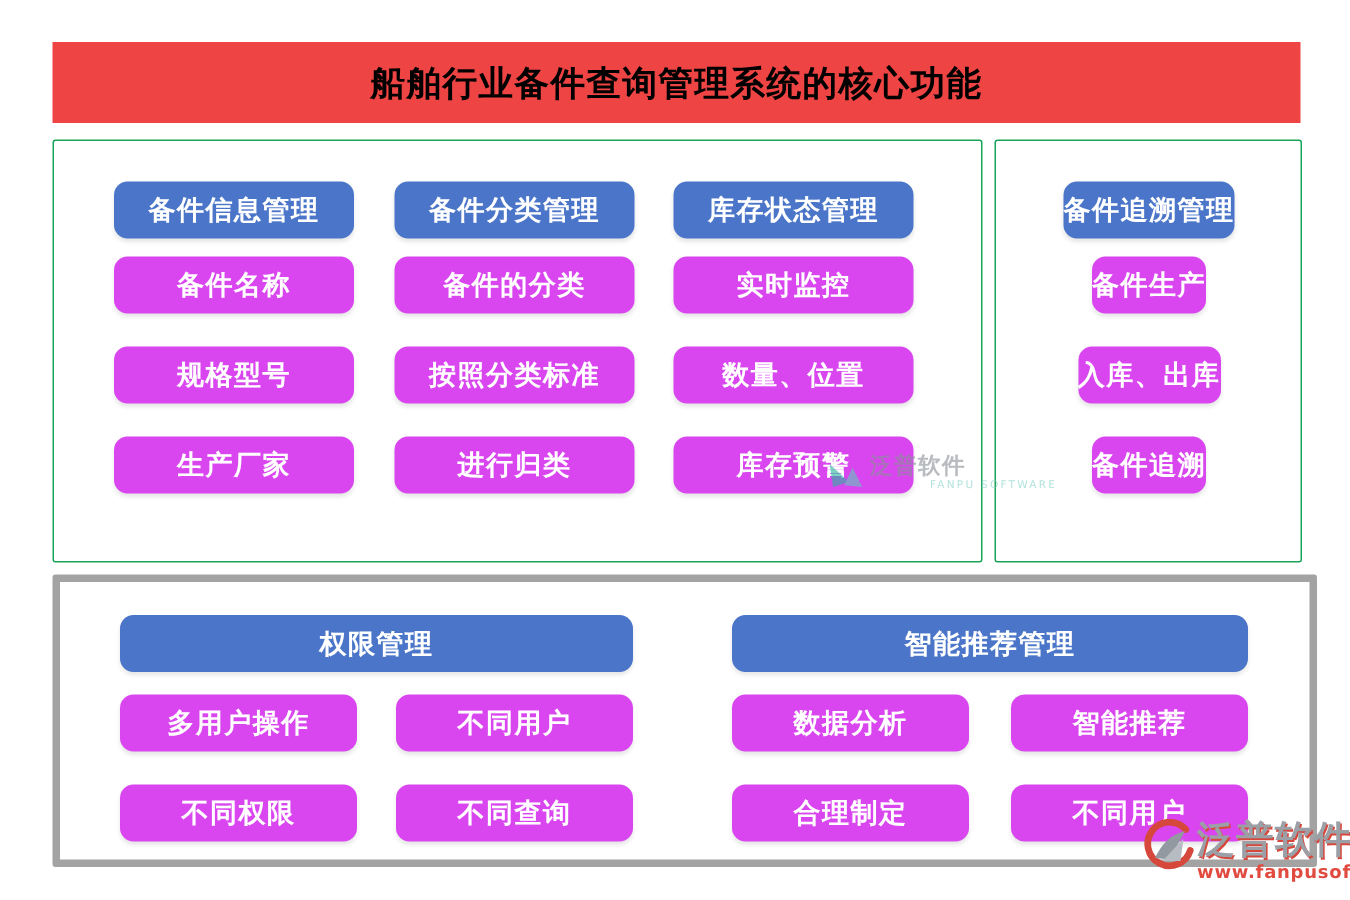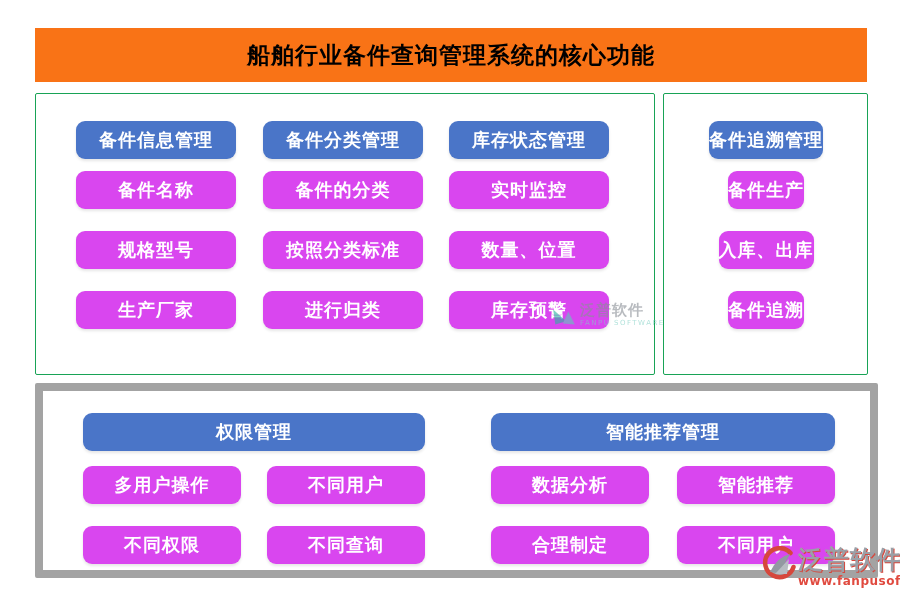--- a/index.html
+++ b/index.html
@@ -3,28 +3,28 @@
 <meta charset="utf-8">
 <style>
   html,body { margin:0; padding:0; }
   body {
     width:900px; height:600px; position:relative; background:#ffffff;
     font-family:"DejaVu Sans","Liberation Sans",sans-serif;
     overflow:hidden;
   }
   .titlebar {
     position:absolute; left:35px; top:28px; width:832px; height:54px;
-    background:#f97316; display:flex; align-items:center; justify-content:center;
+    background:#ef4444; display:flex; align-items:center; justify-content:center;
   }
   .titlebar h1 {
     margin:0; font-size:23px; font-weight:bold; color:#000; letter-spacing:1px;
   }
   .panel { position:absolute; background:#fff; box-sizing:border-box; }
   .panel.green { border:1px solid #18a356; border-radius:2px; }
-  .panel.cyan  { border:8px solid #a3a3a3; border-radius:2px;padding-left:40px; }
+  .panel.cyan  { border:5px solid #a3a3a3; border-radius:2px;padding-left:40px; }
   #panel-left   { left:35px;  top:93px;  width:620px; height:282px; }
   #panel-right  { left:663px; top:93px;  width:205px; height:282px; }
   #panel-bottom { left:35px;  top:383px; width:843px; height:195px; }
 
   .col { position:absolute; top:27px; width:160px; display:flex; flex-direction:column; }
   .col.c0 { left:40px; }
   .col.c1 { left:227px; }
   .col.c2 { left:413px; }
   #panel-right .col { left:18px; width:168px;align-items:center; }
 
@@ -43,21 +43,21 @@
   .sec .grid { display:flex; flex-wrap:wrap; justify-content:space-between; }
   .sec .grid .btn { width:158px; margin-bottom:22px; }
 
   .watermark {
     position:absolute; left:551px; top:301px; display:flex; align-items:flex-start;
     opacity:0.6; z-index:4; pointer-events:none;
   }
   .watermark .wm-icon { width:26px; height:26px; margin-top:3px; }
   .watermark .wm-texts { display:flex; flex-direction:column; margin-left:3px; }
   .watermark .wm-name { font-size:15px; font-weight:bold; color:#8a8f96; letter-spacing:1px; line-height:1.2; }
-  .watermark .wm-sub  { font-size:7px; color:#7fd0c4; letter-spacing:1.5px; }
+  .watermark .wm-sub  { font-size:7px; color:#7fd0c4; letter-spacing:1.5px;margin-left:40px; }
 
   .brand {
     position:absolute; left:760px; top:546px; display:flex; align-items:flex-start;
     z-index:6;
   }
   .brand .brand-icon { width:36px; height:36px; }
   .brand .brand-texts { display:flex; flex-direction:column; margin-left:2px; }
   .brand .brand-name {
     font-size:25px; font-weight:bold; color:#9ba0a7; line-height:1.1;
     letter-spacing:1px; text-shadow:1px 1px 0 #d6473c;

